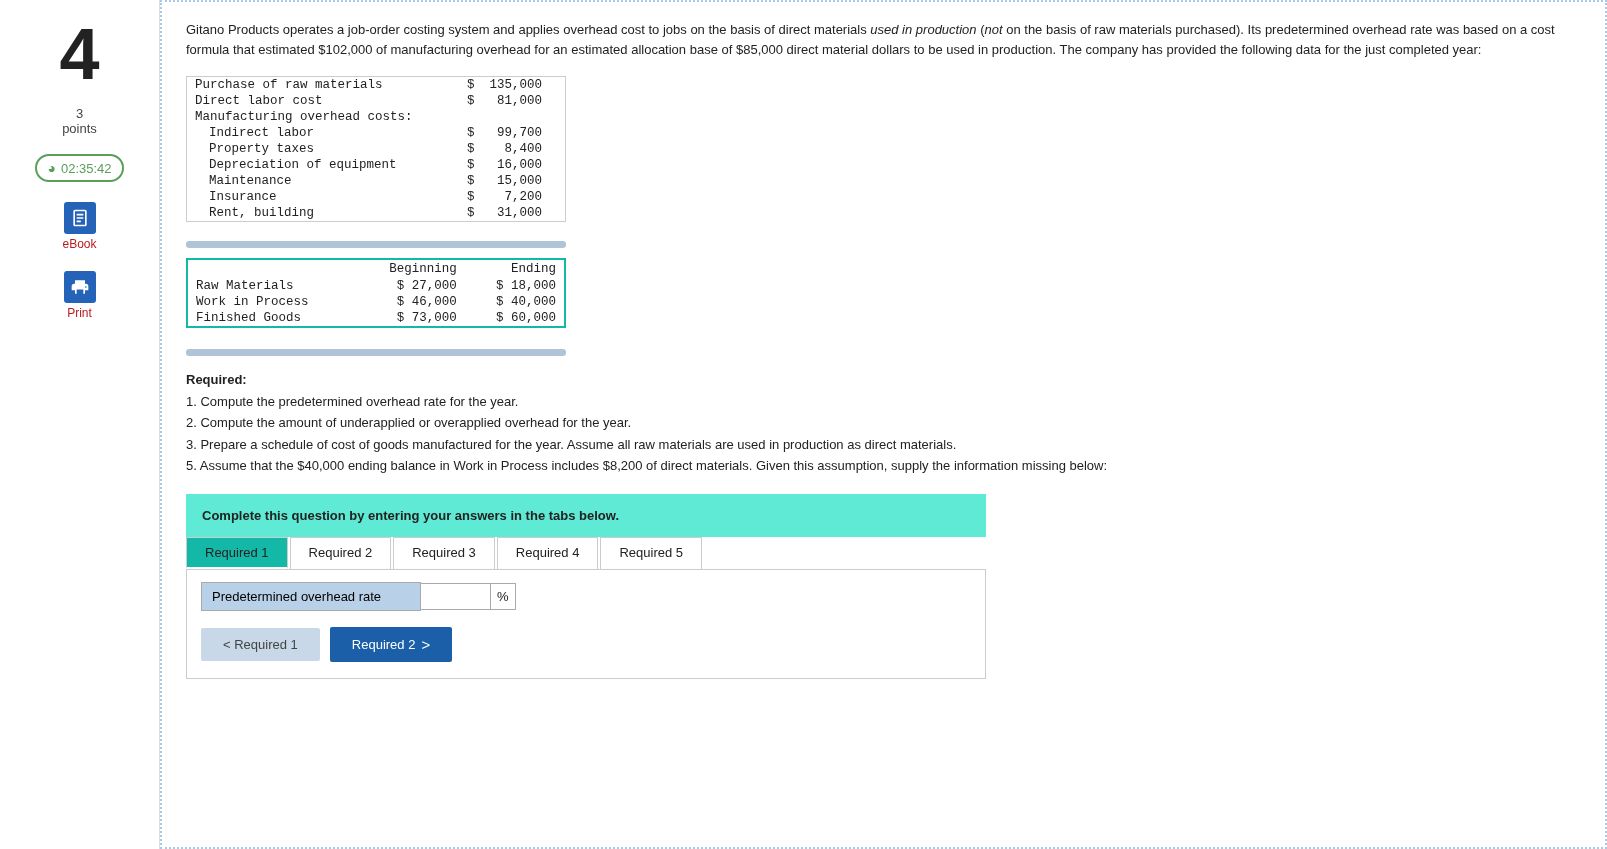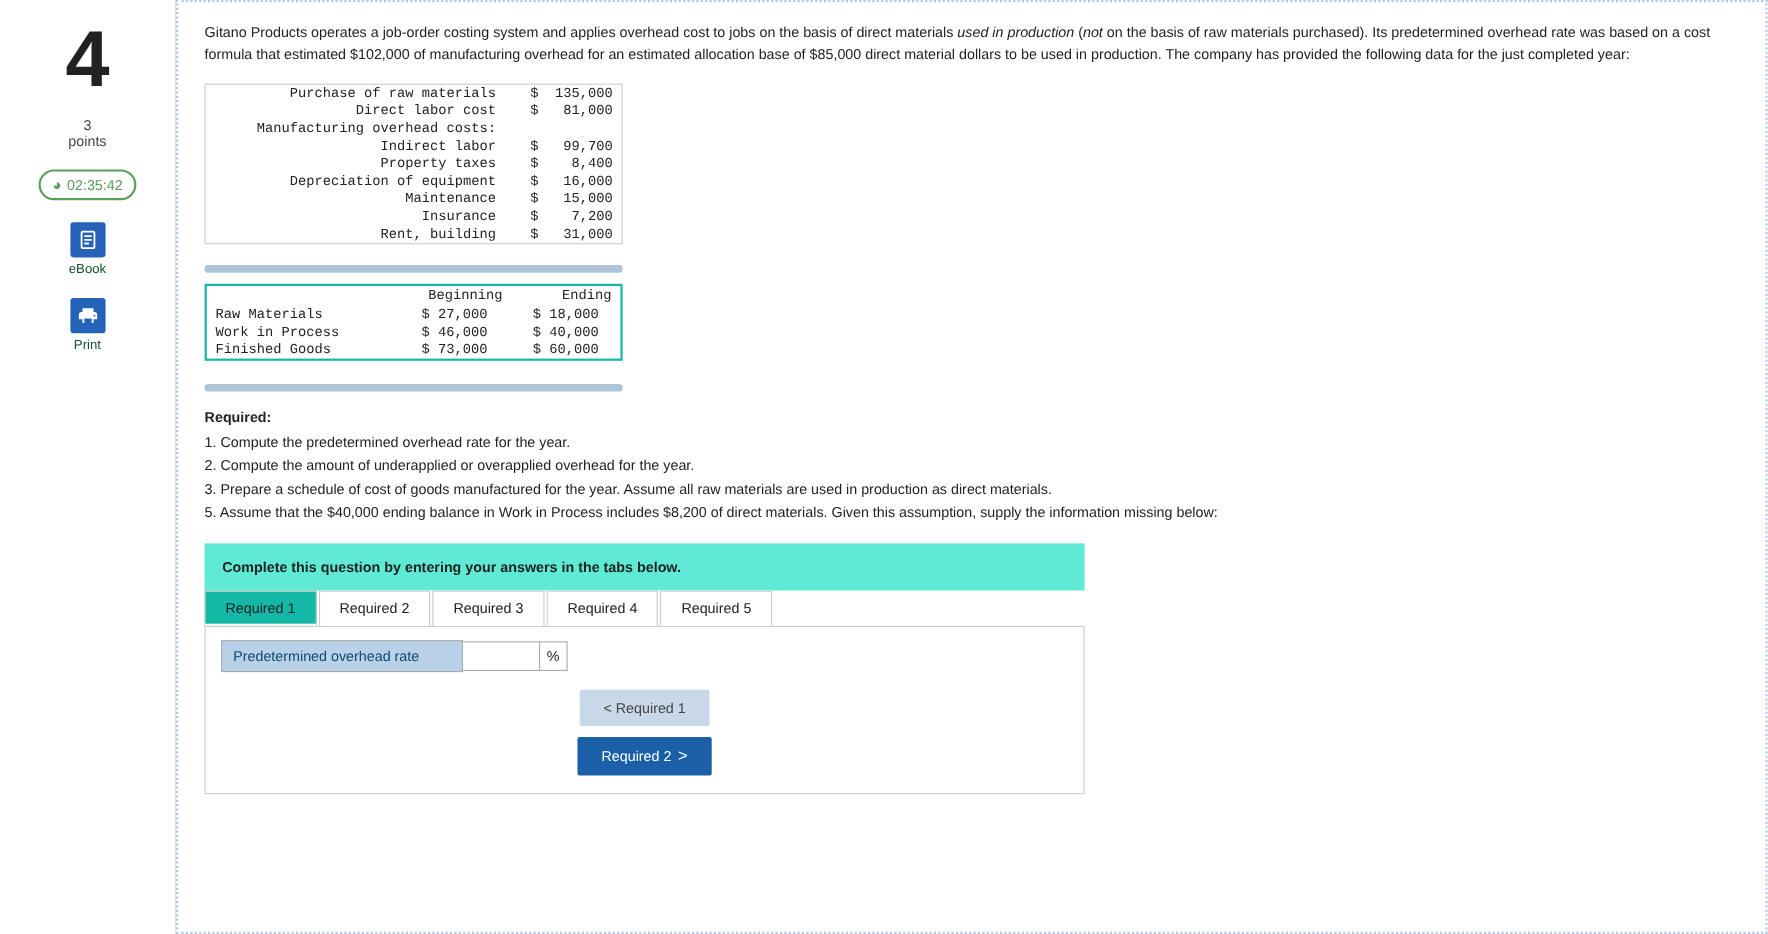--- a/index.html
+++ b/index.html
@@ -66,21 +66,21 @@
       justify-content: center;
       border-radius: 3px;
     }
     .sidebar-btn .icon-box svg {
       fill: white;
       width: 20px;
       height: 20px;
     }
     .sidebar-btn-label {
       font-size: 12px;
-      color: #14532d;
+      color: #b91c1c;
     }
     
     .main-content {
       flex: 1;
       padding: 18px 24px 30px 24px;
       border: 2px dotted #aac8e8;
       background: #fff;
     }
     .problem-text {
       font-size: 13px;
@@ -101,21 +101,20 @@
     }
     .data-table {
       font-family: 'Courier New', monospace;
       font-size: 12.5px;
       border-collapse: collapse;
       width: 100%;
     }
     .data-table td {
       padding: 1px 8px;
       white-space: nowrap;
-      text-align: right;
     }
     .data-table .label-cell {
       padding-left: 8px;
     }
     .data-table .indent1 {
       padding-left: 22px;
     }
     .data-table .value-cell {
       min-width: 80px;
     }
@@ -136,21 +135,21 @@
     .inventory-table td {
       padding: 1px 8px;
       white-space: nowrap;
     }
     .inventory-table th {
       padding: 2px 8px;
       font-weight: normal;
       text-align: right;
     }
     .inv-label { text-align: left; min-width: 140px; }
-    .inv-val { text-align: center; min-width: 80px; }
+    .inv-val { text-align: right; min-width: 80px; }
     
     .required-section {
       margin-bottom: 18px;
     }
     .required-section p {
       margin-bottom: 2px;
       line-height: 1.5;
     }
     .required-bold {
       font-weight: bold;
@@ -210,21 +209,21 @@
     .input-row {
       display: flex;
       align-items: center;
       gap: 0;
       margin-bottom: 16px;
     }
     .input-label-cell {
       background: #b8d0e8;
       padding: 6px 10px;
       font-size: 13px;
-      color: #0c4a6e;
+      color: #000000;
       border: 1px solid #aaa;
       min-width: 220px;
     }
     .input-field {
       border: 1px solid #aaa;
       border-left: none;
       padding: 5px 6px;
       font-size: 13px;
       width: 70px;
       outline: none;
@@ -235,21 +234,20 @@
       border: 1px solid #aaa;
       border-left: none;
       background: #fff;
     }
     
     .nav-buttons {
       display: flex;
       gap: 10px;
       margin-top: 10px;
       align-items: center;
-      flex-direction: column;
     }
     .btn-prev {
       background: #c8d8e8;
       color: #444;
       border: none;
       padding: 9px 22px;
       font-size: 13px;
       cursor: pointer;
       border-radius: 2px;
     }

